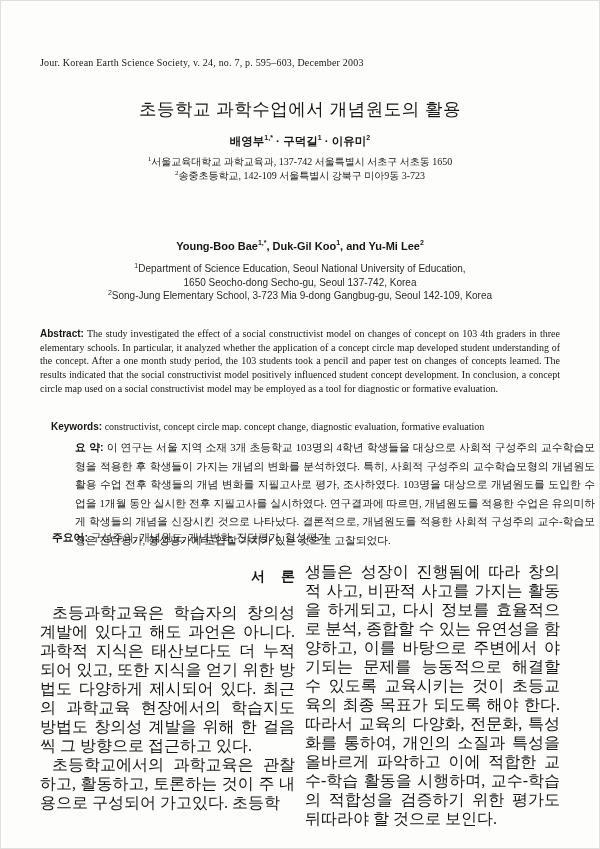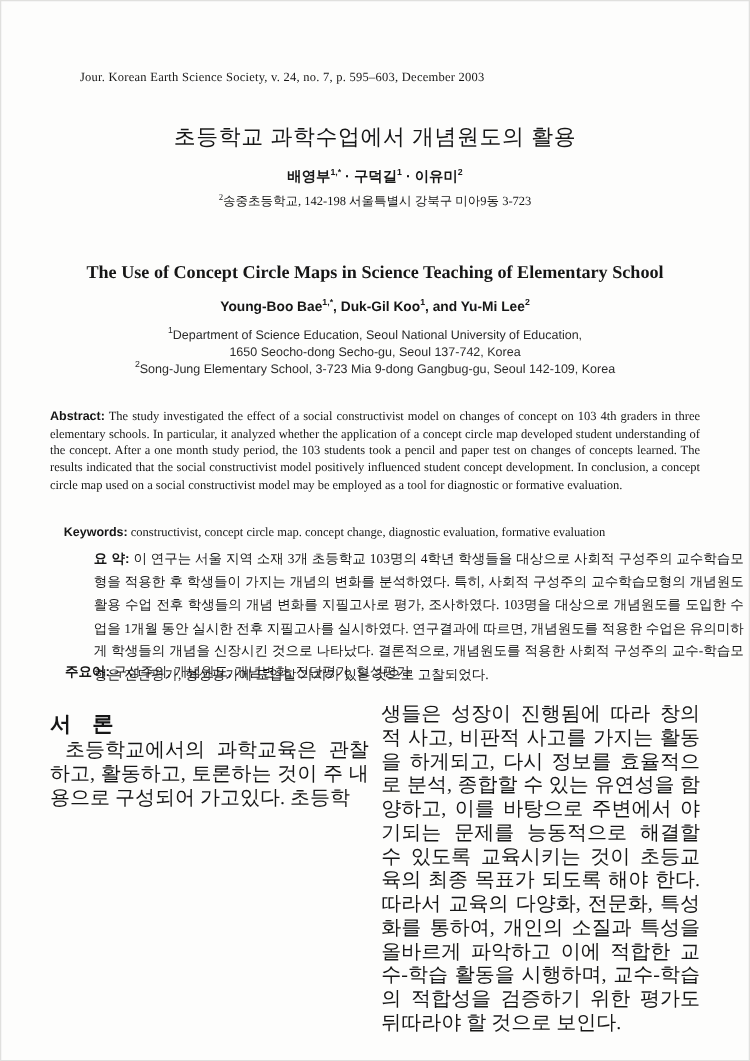--- a/index.html
+++ b/index.html
@@ -13,21 +13,20 @@
     box-shadow: inset 0 0 0 1px #e0e0de;
     font-family: "Liberation Serif", "DejaVu Serif", serif;
     color: #161616;
     overflow: hidden;
   }
   .journal-line {
     position: absolute;
     top: 57px; left: 40px;
     font-size: 10px;
     letter-spacing: 0.2px;
-    margin-left: 24px;
   }
   .kr-title {
     position: absolute;
     top: 97px; left: 0; width: 100%;
     text-align: center;
     font-family: "Liberation Sans", "DejaVu Sans", sans-serif;
     font-weight: normal;
     font-size: 17.5px;
     letter-spacing: 0.5px;
   }
@@ -108,26 +107,27 @@
     font-size: 10.8px;
   }
   .columns {
     position: absolute;
     top: 562px; left: 40px; width: 520px;
     display: flex;
     gap: 10px;
   }
   .col { width: 255px; }
   .section-heading {
-    text-align: left;
-    font-family: "Liberation Sans", "DejaVu Sans", sans-serif;
-    font-weight: bold;
-    font-size: 17px;
+    text-align: right;
+    font-family: "Liberation Sans", "DejaVu Sans", sans-serif;
+    font-weight: bold;
+    font-size: 14px;
     word-spacing: 12px;
     padding-top: 6px;
+    margin-bottom: 17px;
   }
   .col p {
     font-size: 16px;
     line-height: 19px;
     text-align: justify;
   }
   .col p.indent { text-indent: 12px; }
   .footnote {
     position: absolute;
     top: 760px; left: 40px; width: 262px;
@@ -146,24 +146,24 @@
 
 <div class="page">
 
   <div class="journal-line">Jour. Korean Earth Science Society, v. 24, no. 7, p. 595–603, December 2003</div>
 
   <div class="kr-title">초등학교 과학수업에서 개념원도의 활용</div>
 
   <div class="kr-authors"><span><span>배영부</span><sup>1,*</sup></span><span> <span>·</span> </span><span><span>구덕길</span><sup>1</sup></span><span> <span>·</span> </span><span><span>이유미</span><sup>2</sup></span></div>
 
   <div class="kr-affils">
-    <div><sup>2</sup><span>송중초등학교, 142-198 서울특별시 강북구 미아9동 3-723</span></div>
-  </div>
-
-  <div class="en-title">The Use of Concept Circle Maps in Science Teaching of Elementary School</div>
+    <div><sup>1</sup><span>서울교육대학교 과학교육과, 137-742 서울특별시 서초구 서초동 1650</span></div>
+    <div><sup>2</sup><span>송중초등학교, 142-109 서울특별시 강북구 미아9동 3-723</span></div>
+  </div>
+
 
   <div class="en-authors"><span><span>Young-Boo Bae</span><sup>1,*</sup></span><span>, </span><span><span>Duk-Gil Koo</span><sup>1</sup></span><span>, and </span><span><span>Yu-Mi Lee</span><sup>2</sup></span></div>
 
   <div class="en-affils">
     <div><sup>1</sup><span>Department of Science Education, Seoul National University of Education,</span></div>
     <div><sup></sup><span>1650 Seocho-dong Secho-gu, Seoul 137-742, Korea</span></div>
     <div><sup>2</sup><span>Song-Jung Elementary School, 3-723 Mia 9-dong Gangbug-gu, Seoul 142-109, Korea</span></div>
   </div>
 
   <div class="abstract">
@@ -182,20 +182,21 @@
   </div>
 
   <div class="kr-keywords">
     <span class="lead">주요어:</span>
     <span>구성주의, 개념원도, 개념변화, 진단평가, 형성평가</span>
   </div>
 
   <div class="columns">
     <div class="col">
       <div class="section-heading">서 론</div>
+      <p class="indent">초등과학교육은 학습자의 창의성 계발에 있다고 해도 과언은 아니다. 과학적 지식은 태산보다도 더 누적되어 있고, 또한 지식을 얻기 위한 방법도 다양하게 제시되어 있다. 최근의 과학교육 현장에서의 학습지도 방법도 창의성 계발을 위해 한 걸음씩 그 방향으로 접근하고 있다.</p>
       <p class="indent">초등학교에서의 과학교육은 관찰하고, 활동하고, 토론하는 것이 주 내용으로 구성되어 가고있다. 초등학</p>
     </div>
     <div class="col">
       <p>생들은 성장이 진행됨에 따라 창의적 사고, 비판적 사고를 가지는 활동을 하게되고, 다시 정보를 효율적으로 분석, 종합할 수 있는 유연성을 함양하고, 이를 바탕으로 주변에서 야기되는 문제를 능동적으로 해결할 수 있도록 교육시키는 것이 초등교육의 최종 목표가 되도록 해야 한다. 따라서 교육의 다양화, 전문화, 특성화를 통하여, 개인의 소질과 특성을 올바르게 파악하고 이에 적합한 교수-학습 활동을 시행하며, 교수-학습의 적합성을 검증하기 위한 평가도 뒤따라야 할 것으로 보인다.</p>
     </div>
   </div>
 
 
 </div>
 

